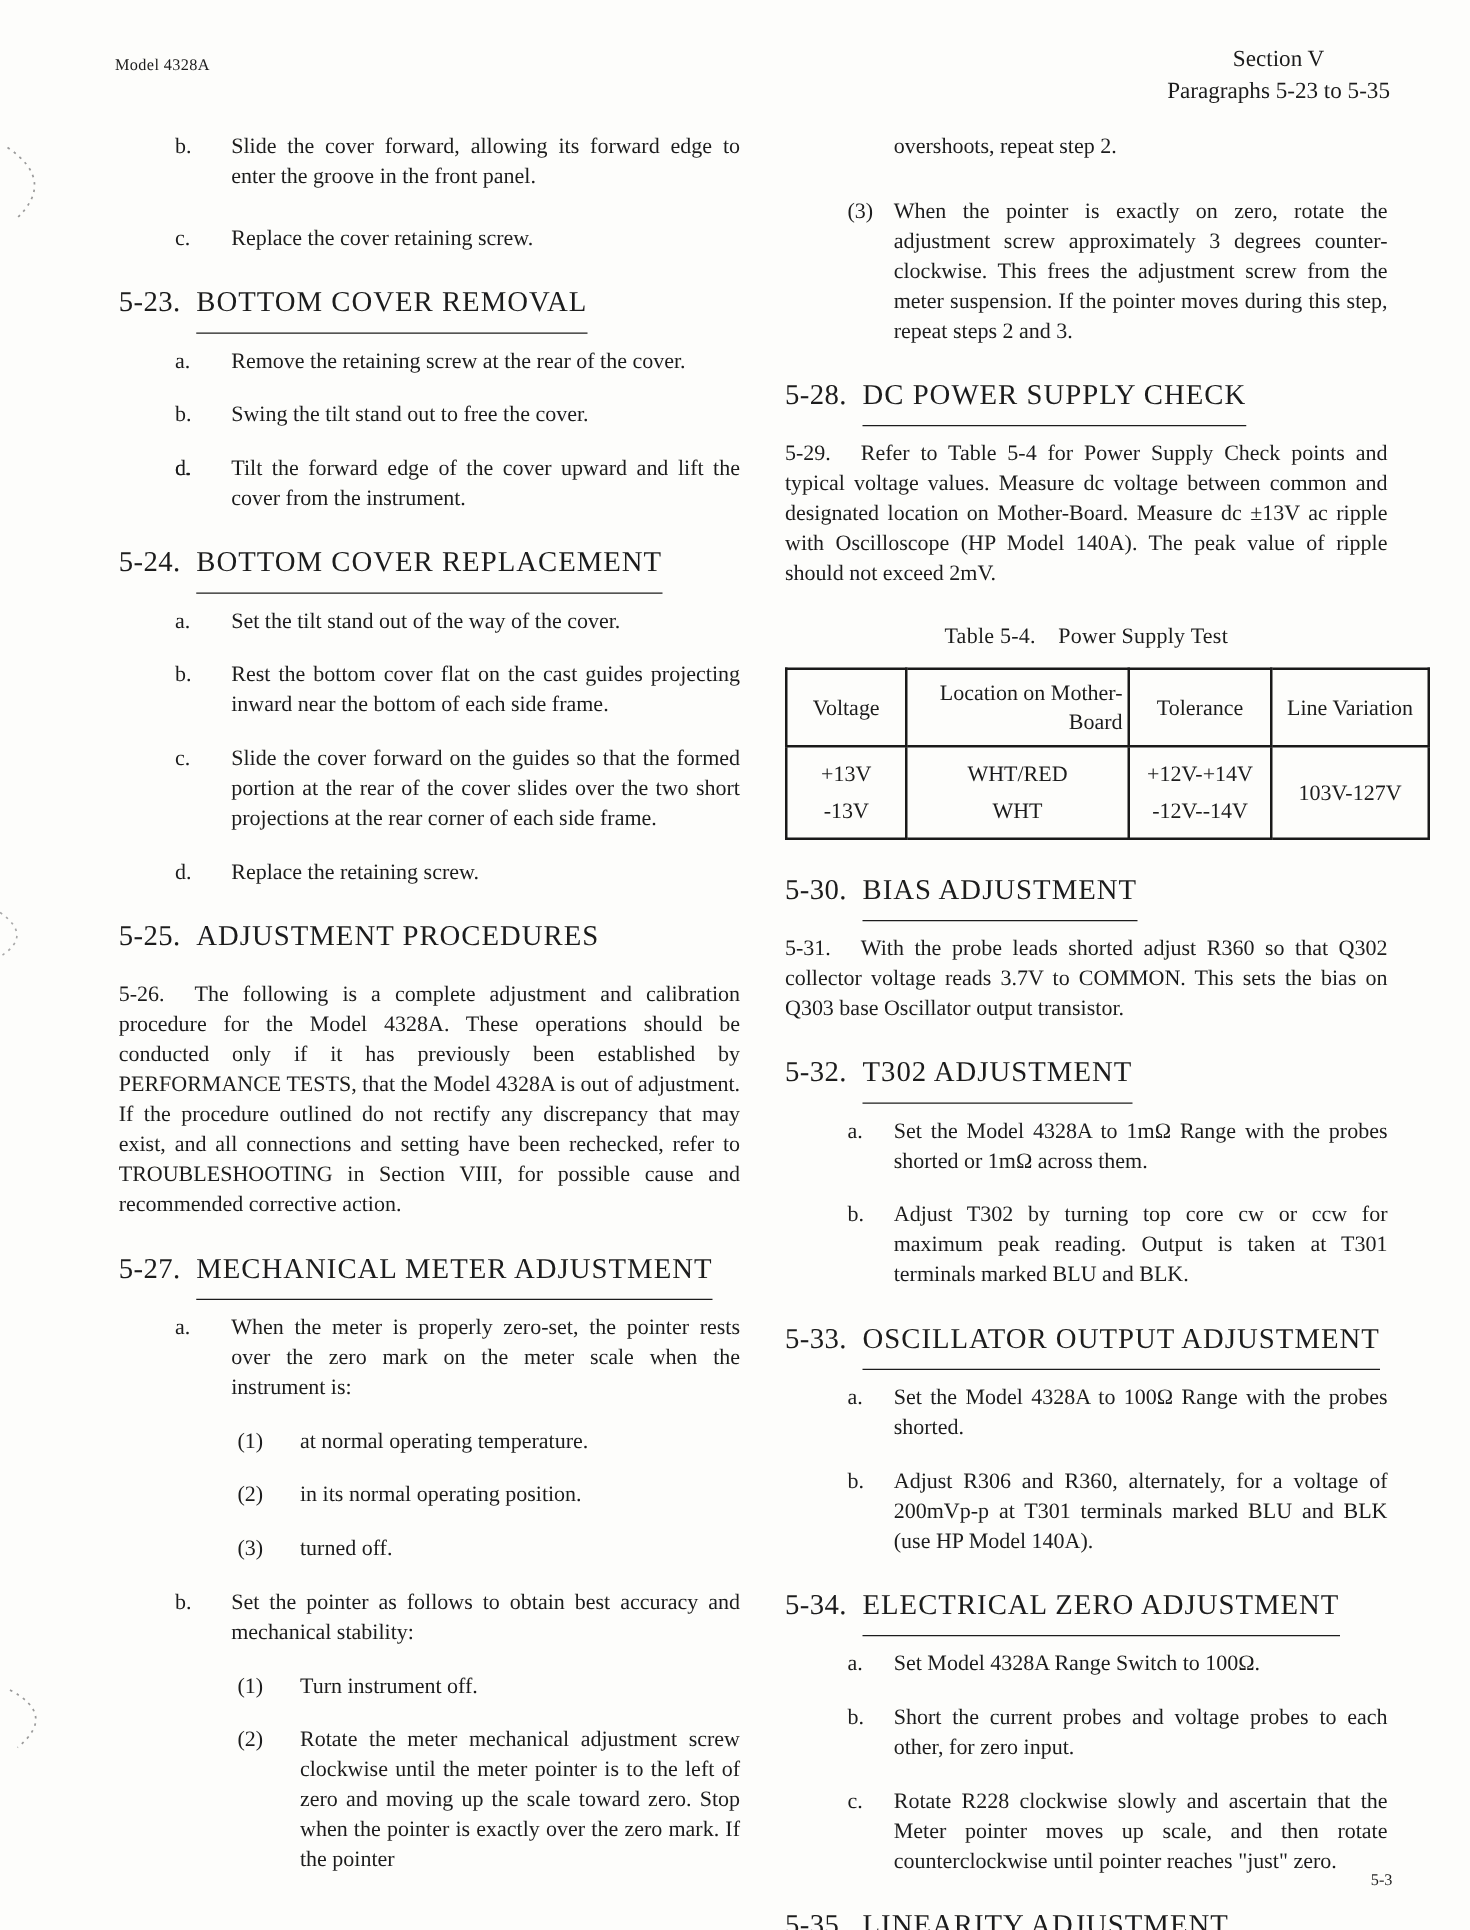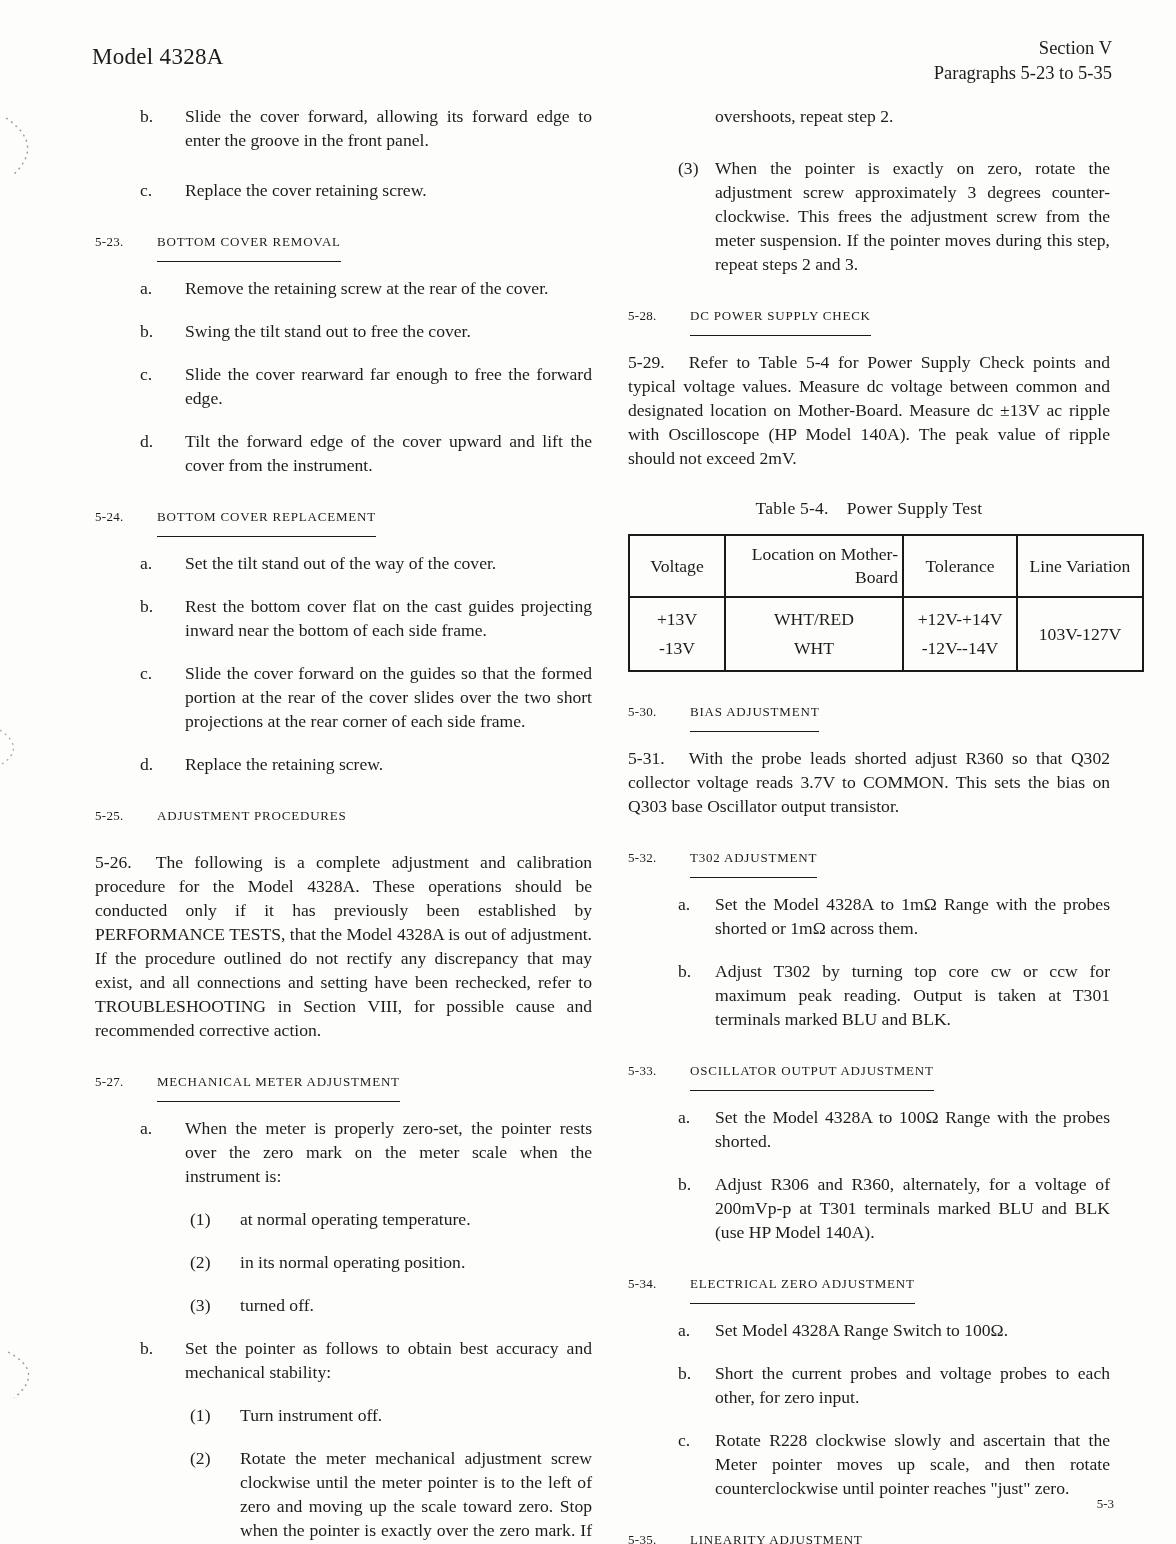--- a/index.html
+++ b/index.html
@@ -11,25 +11,25 @@
     position:relative;
     width:1176px;height:1544px;
     margin:0 auto;
     background:#fdfdfb;
     color:#1c1c1c;
     overflow:hidden;
   }
   
   .hdr-left{
     position:absolute;left:92px;top:44px;
-    font-size:23px;letter-spacing:0.3px;
+    font-size:13px;letter-spacing:0.3px;
   }
   .hdr-right{
     position:absolute;right:64px;top:36px;
-    text-align:right;font-size:18.5px;line-height:25px;
+    text-align:center;font-size:18.5px;line-height:25px;
   }
   
   .col{
     position:absolute;top:104px;
     font-size:17.6px;line-height:24px;
     text-align:justify;
   }
   .col-left{left:95px;width:497px;}
   .col-right{left:628px;width:482px;}
 
@@ -44,21 +44,21 @@
   .col-left .lv2{padding-left:145px;}
   .col-left .lv2 > .lbl{left:95px;}
   
   .col-right .lv1{padding-left:87px;}
   .col-right .lv1 > .lbl{left:50px;}
   
   .cont{padding-left:87px;margin-top:0;text-align:left;}
 
   
   .heading{position:relative;padding-left:62px;margin-top:28px;margin-bottom:22px;
-    letter-spacing:0.8px;font-size:13px;text-align:left;white-space:nowrap;}
+    letter-spacing:0.8px;font-size:23px;text-align:left;white-space:nowrap;}
   .heading .hnum{position:absolute;left:0;letter-spacing:0.3px;}
   .heading .htitle{border-bottom:1.6px solid #1c1c1c;padding-bottom:12px;}
   .heading.no-underline .htitle{border-bottom:none;}
 
   
   .numpara{margin-top:20px;}
   .numpara .pnum{margin-right:24px;}
 
   
   .tbl-caption{margin-top:26px;margin-bottom:14px;text-align:center;letter-spacing:0.2px;}
@@ -120,21 +120,20 @@
     <div class="li lv1">
       <span class="lbl">a.</span>
       <span class="txt">Remove the retaining screw at the rear of the cover.</span>
     </div>
     <div class="li lv1">
       <span class="lbl">b.</span>
       <span class="txt">Swing the tilt stand out to free the cover.</span>
     </div>
     <div class="li lv1">
       <span class="lbl">c.</span>
-      <span class="txt">Slide the cover rearward far enough to free the forward edge.</span>
     </div>
     <div class="li lv1">
       <span class="lbl">d.</span>
       <span class="txt">Tilt the forward edge of the cover upward and lift the cover from the instrument.</span>
     </div>
 
     <div class="heading">
       <span class="hnum">5-24.</span>
       <span class="htitle">BOTTOM COVER REPLACEMENT</span>
     </div>

